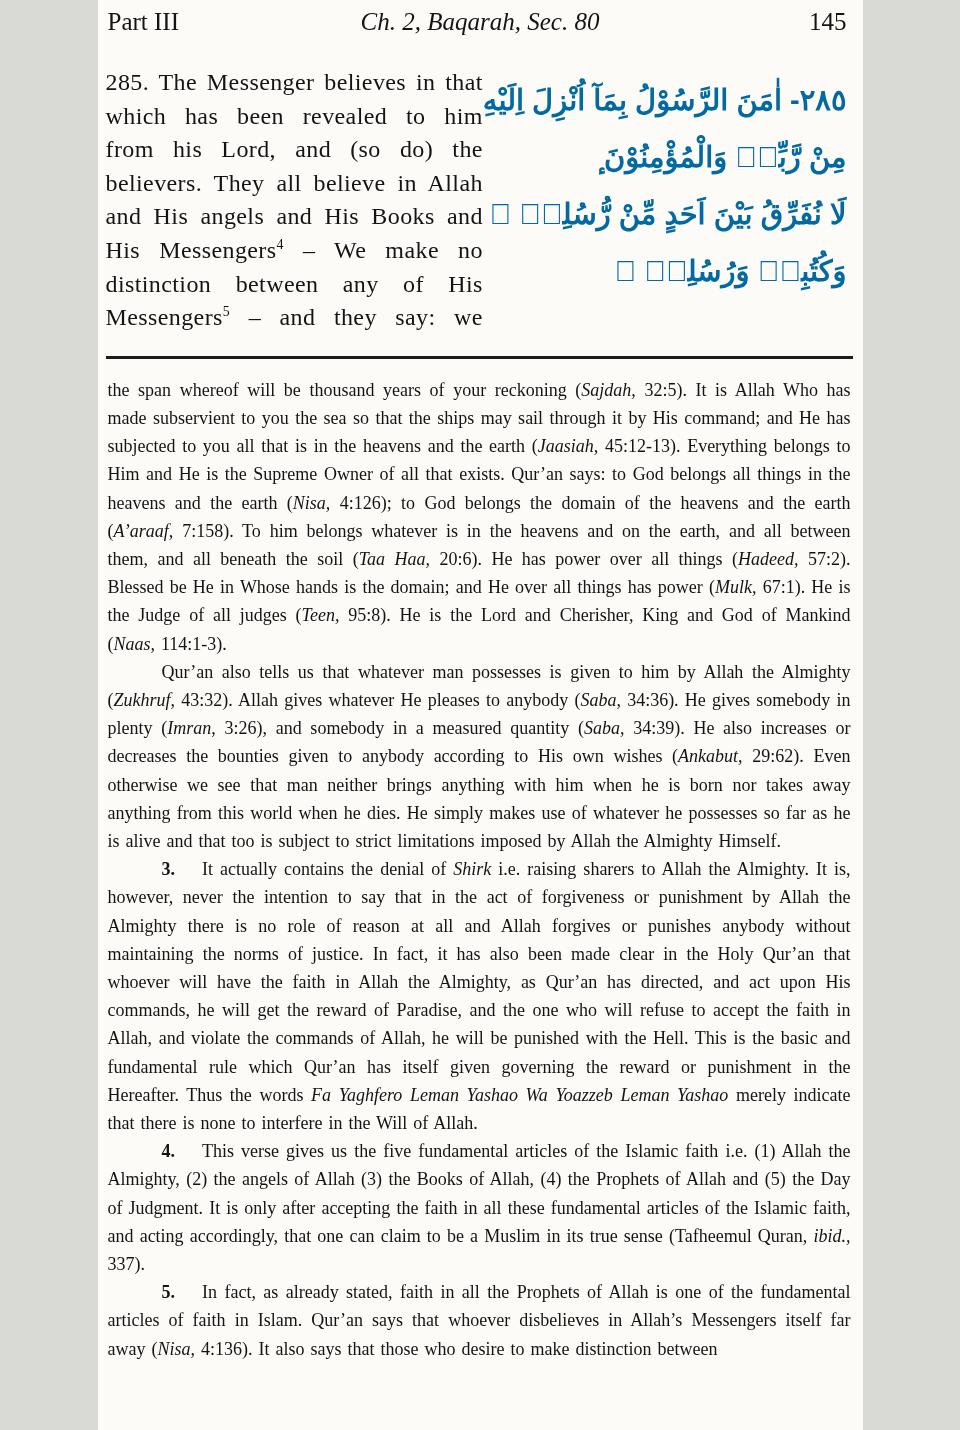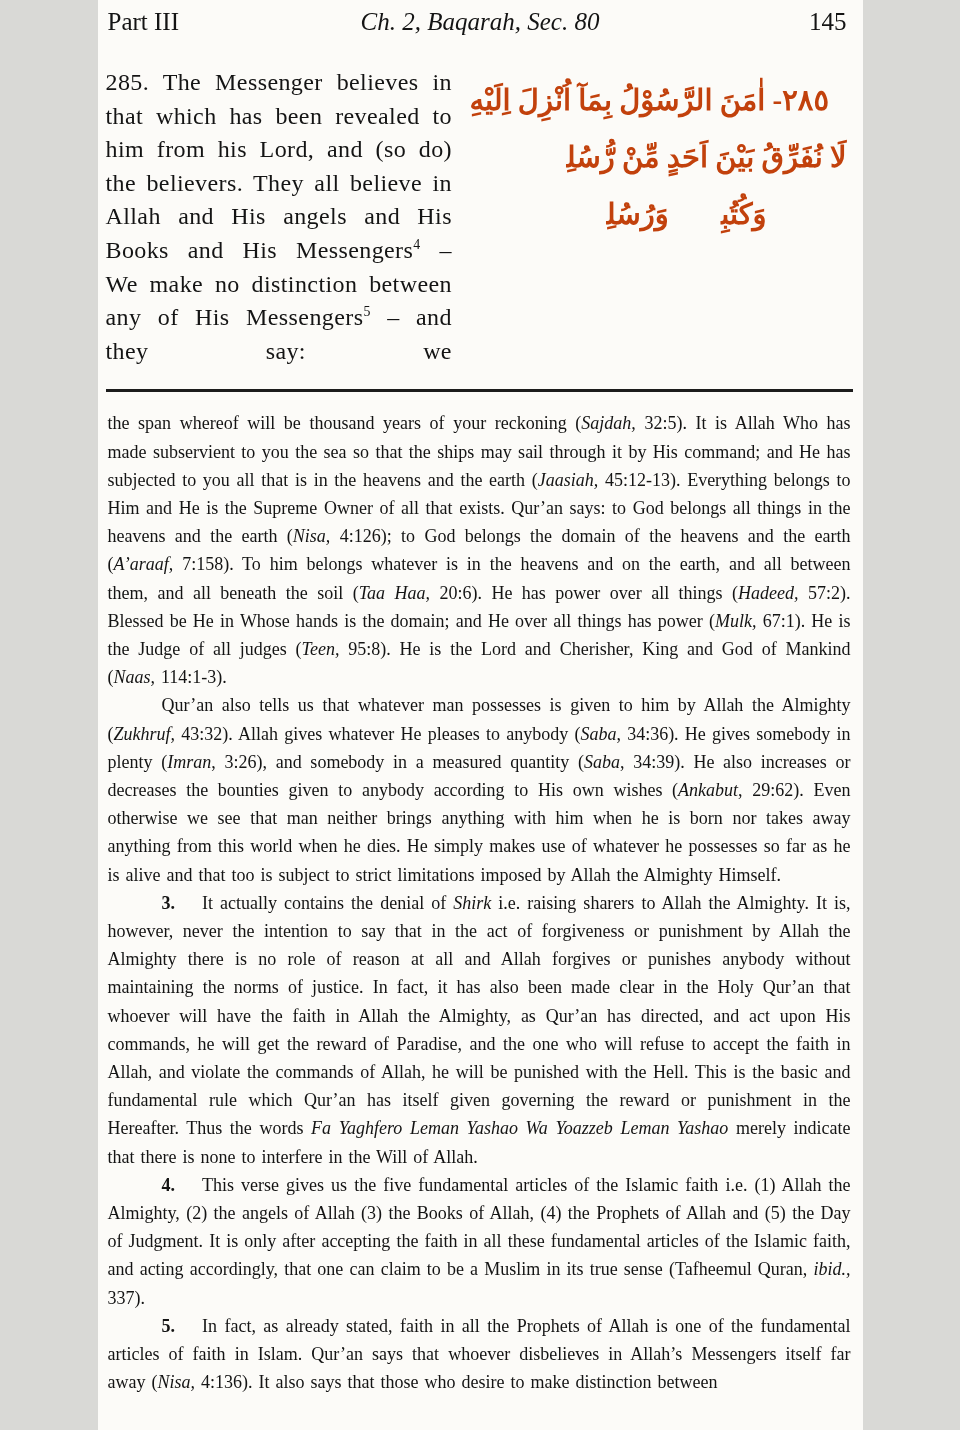--- a/index.html
+++ b/index.html
@@ -33,27 +33,27 @@
     line-height: 33.6px;
     text-align: justify;
     text-align-last: justify;
     letter-spacing: 0.4px;
     word-spacing: 3px;
   }
   .verse-en sup { font-size: 58%; line-height: 0; }
   .verse-ar {
     flex: 1;
     direction: rtl;
-    text-align: center;
+    text-align: right;
     padding: 6px 6px 0 0;
-    font-family: Liberation Serif, serif;
+    font-family: Liberation Sans, sans-serif;
     font-weight: bold;
     font-size: 29px;
     line-height: 57px;
-    color: #c2410c;
+    color: #0369a1;
   }
   .verse-ar .ar-line { white-space: nowrap; }
   .verse-ar .ar-line:nth-child(2) { padding-left: 40px; }
   .verse-ar .ar-line:nth-child(4) { padding-left: 55px; }
   .verse-ar .ar-line:nth-child(5) { padding-left: 25px; }
   
   .rule {
     border: none;
     border-top: 3px solid #1c1c1c;
     margin: 21px 10px 0 8px;
@@ -79,20 +79,21 @@
   <div class="header">
     <span class="part">Part III</span>
     <span class="chap">Ch. 2, Baqarah, Sec. 80</span>
     <span class="pageno">145</span>
   </div>
 
   <div class="verse-row">
     <div class="verse-en"><span>285.  The Messenger believes in that which has been revealed to him from his Lord, and (so do) the believers. They all believe in Allah and His angels and His Books and His Messengers</span><sup>4</sup><span> – We make no distinction between any of His Messengers</span><sup>5</sup><span> – and they say: we</span></div>
     <div class="verse-ar">
       <div class="ar-line">٢٨٥- اٰمَنَ الرَّسُوْلُ بِمَآ اُنْزِلَ اِلَيْهِ</div>
+      <div class="ar-line">مِنْ رَّبِّهٖ وَالْمُؤْمِنُوْنَ ٕ</div>
       <div class="ar-line">لَا نُفَرِّقُ بَيْنَ اَحَدٍ مِّنْ رُّسُلِهٖ ۫</div>
       <div class="ar-line">وَكُتُبِهٖ وَرُسُلِهٖ ۫</div>
     </div>
   </div>
 
   <hr class="rule">
 
   <div class="body-text">
     <p class="noindent"><span>the span whereof will be thousand years of your reckoning (</span><span class="seg-i">Sajdah,</span><span> 32:5). It is Allah Who has made subservient to you the sea so that the ships may sail through it by His command; and He has subjected to you all that is in the heavens and the earth (</span><span class="seg-i">Jaasiah,</span><span> 45:12-13). Everything belongs to Him and He is the Supreme Owner of all that exists. Qur’an says: to God belongs all things in the heavens and the earth (</span><span class="seg-i">Nisa,</span><span> 4:126); to God belongs the domain of the heavens and the earth (</span><span class="seg-i">A’araaf,</span><span> 7:158). To him belongs whatever is in the heavens and on the earth, and all between them, and all beneath the soil (</span><span class="seg-i">Taa Haa,</span><span> 20:6). He has power over all things (</span><span class="seg-i">Hadeed,</span><span> 57:2). Blessed be He in Whose hands is the domain; and He over all things has power (</span><span class="seg-i">Mulk,</span><span> 67:1). He is the Judge of all judges (</span><span class="seg-i">Teen,</span><span> 95:8). He is the Lord and Cherisher, King and God of Mankind (</span><span class="seg-i">Naas,</span><span>  114:1-3).</span></p>
     <p class="indent"><span>Qur’an also tells us that whatever man possesses is given to him by Allah the Almighty (</span><span class="seg-i">Zukhruf,</span><span> 43:32). Allah gives whatever He pleases to anybody (</span><span class="seg-i">Saba</span><span>, 34:36). He gives somebody in plenty (</span><span class="seg-i">Imran</span><span>, 3:26), and somebody in a measured quantity (</span><span class="seg-i">Saba</span><span>, 34:39). He also increases or decreases the bounties given to anybody according to His own wishes (</span><span class="seg-i">Ankabut</span><span>, 29:62). Even otherwise we see that man neither brings anything with him when he is born nor takes away anything from this world when he dies. He simply makes use of whatever he possesses so far as he is alive and that too is subject to strict limitations imposed by Allah the Almighty Himself.</span></p>

